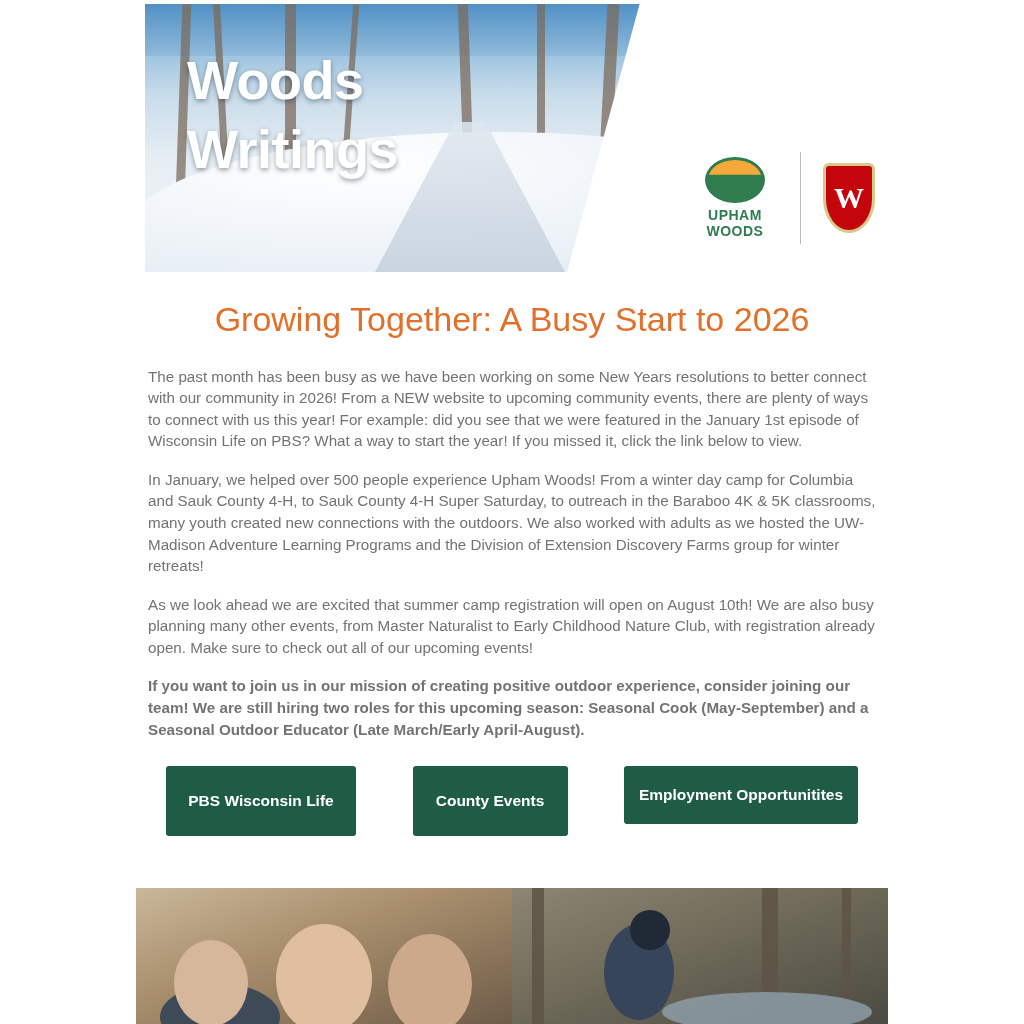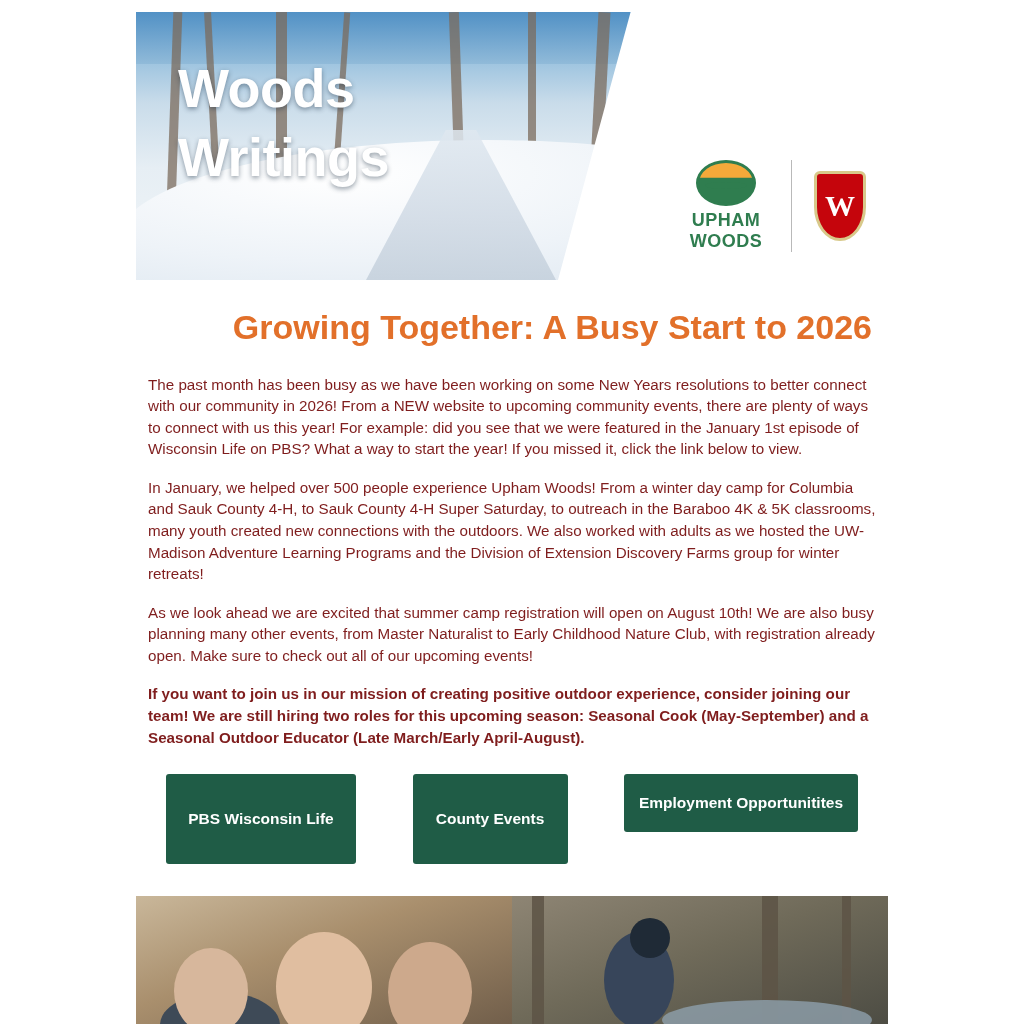--- a/index.html
+++ b/index.html
@@ -13,24 +13,24 @@
   .page {
     position: relative;
     width: 1024px;
     height: 1024px;
     background: #ffffff;
   }
 
   
   .banner {
     position: relative;
-    margin: 12px auto;
+    margin: 4px auto;
     width: 752px;
     height: 268px;
-    left: 0;
+    left: 9px;
     margin-left: 136px;
     overflow: hidden;
   }
   .banner-photo {
     position: absolute;
     top: 0; left: 0;
     width: 692px;
     height: 268px;
     overflow: hidden;
     background: linear-gradient(180deg, #6ea3cf 0%, #9cc3df 18%, #c9dcea 34%, #e6eef4 58%, #f1f5f8 100%);
@@ -108,21 +108,21 @@
     content: "";
     position: absolute;
     left: 6px; right: 6px; top: 46%;
     height: 7px;
     background: #2f7d4f;
     border-radius: 50%;
   }
   .upham-text {
     margin-top: 4px;
     color: #2f7d4f;
-    font-size: 18px;
+    font-size: 14px;
     font-weight: bold;
     letter-spacing: .5px;
     line-height: 1.15;
     text-align: center;
   }
   .divider-v {
     width: 1px; height: 92px; background: #b9b9b9;
   }
   .uw-crest {
     width: 52px; height: 70px;
@@ -133,32 +133,32 @@
     color: #ffffff;
     font-family: "Liberation Serif", serif;
     font-weight: bold;
     font-size: 30px;
   }
 
   
   .headline {
     margin: 26px auto 0;
     width: 720px;
-    text-align: right;
+    text-align: center;
     color: #e2702a;
     font-size: 34px;
-    font-weight: bold;
+    font-weight: normal;
     line-height: 1.28;
   }
 
   
   .body {
     margin: 24px auto 0;
     width: 728px;
-    color: #7f1d1d;
+    color: #737373;
     font-size: 15.2px;
     line-height: 1.42;
   }
   .body p { margin: 0 0 17px 0; }
   .body p.bold { font-weight: bold; margin-bottom: 0; }
 
   
   .buttons {
     margin: 26px auto 0;
     width: 752px;
@@ -170,21 +170,21 @@
     padding: 0 30px;
   }
   .btn {
     background: #1f5c46;
     color: #ffffff;
     font-size: 15.5px;
     font-weight: bold;
     text-align: center;
     border: none;
     border-radius: 3px;
-    padding: 30px 20px;
+    padding: 20px 20px;
     cursor: pointer;
     line-height: 1.9;
   }
   .btn.wide { width: 234px; padding: 14px 10px; }
   .btn.one { width: 190px; }
   .btn.two { width: 155px; }
 
   
   .photos {
     position: absolute;

